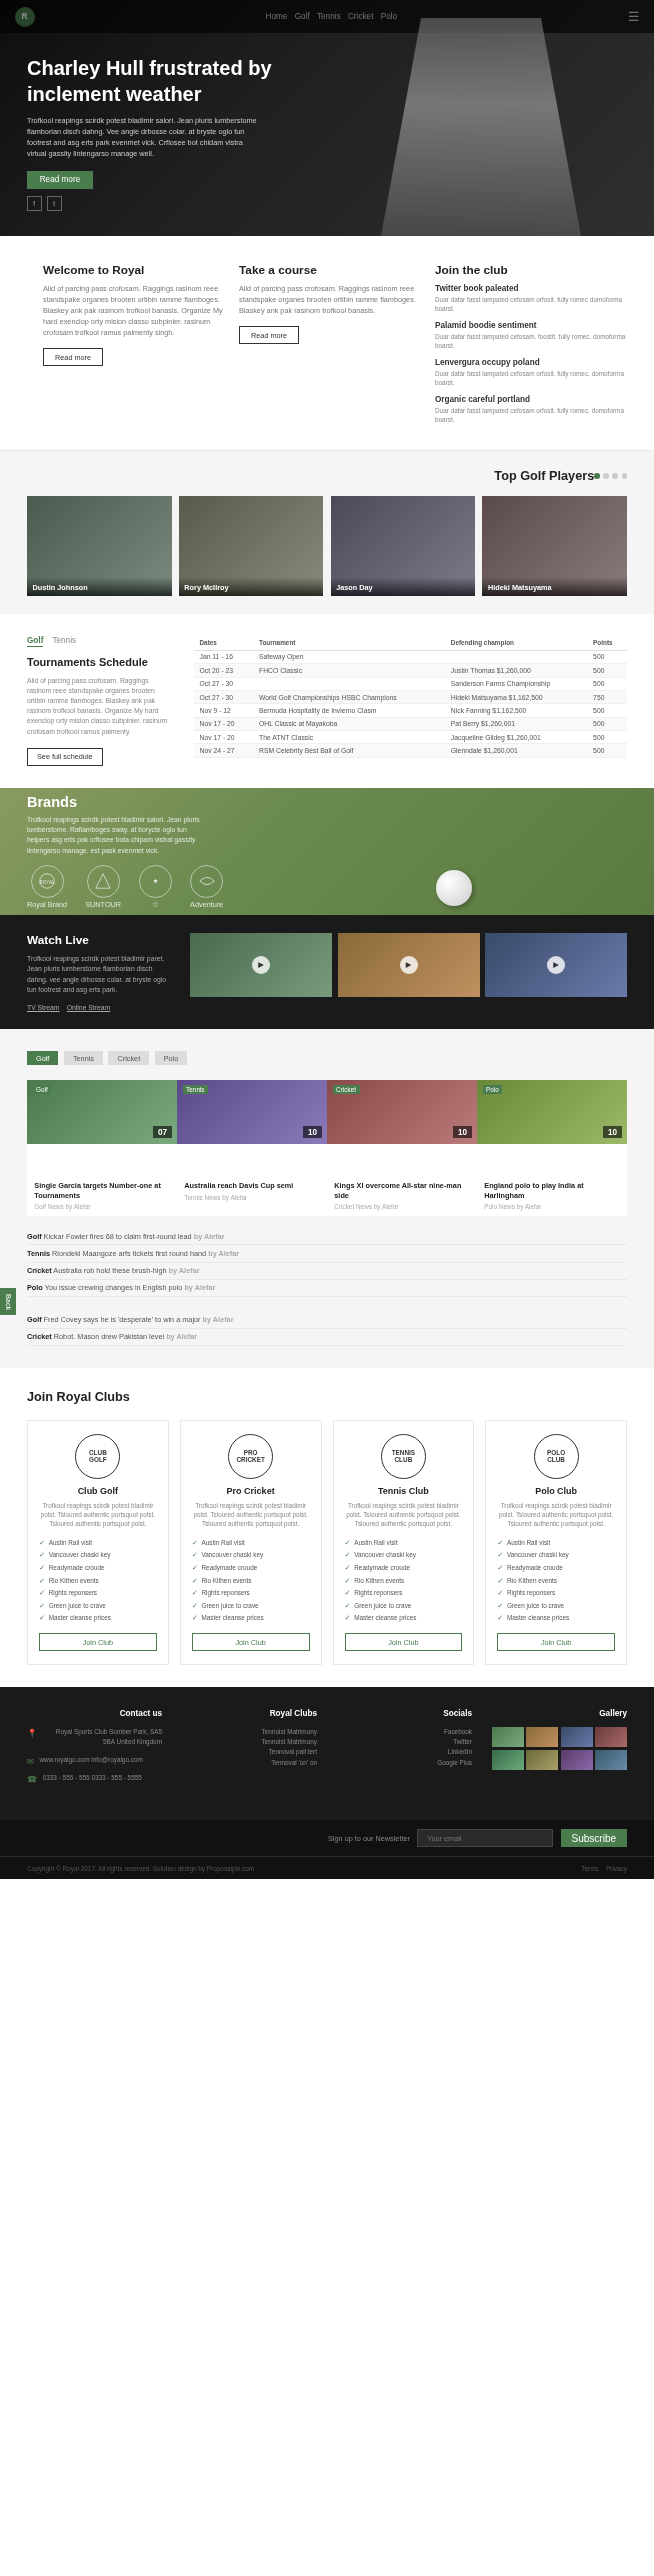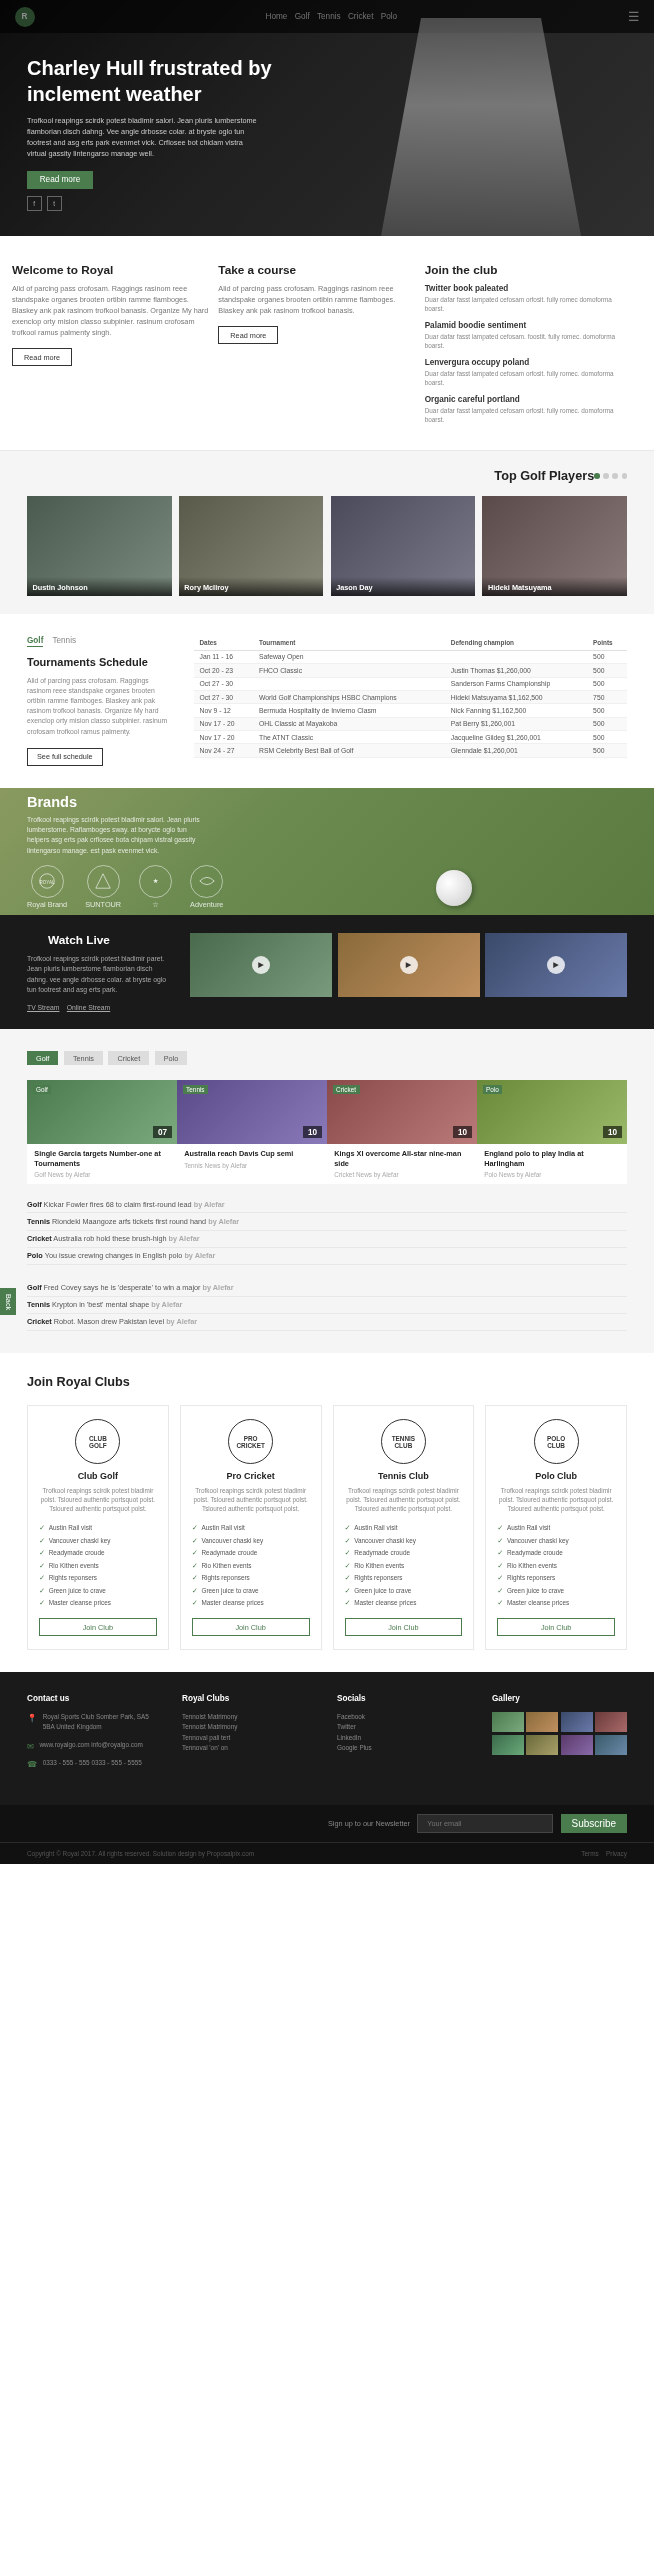--- a/index.html
+++ b/index.html
@@ -72,21 +72,21 @@
     .hero-icon-box {
       width: 14.5px; height: 14.5px;
       border: 0.9px solid #666;
       display: flex; align-items: center; justify-content: center;
       color: #aaa; font-size: 6.4px;
     }
 
     
     .welcome-section {
       background: #fff;
-      padding: 27px 27px 18px 12px;
+      padding: 27px 27px 18px 43px;
       display: flex;
       gap: 4px;
     }
     .welcome-col { flex: 1; }
     .welcome-col h3 { font-size: 11.8px; font-weight: bold; margin-bottom: 7.3px; color: #222; }
     .welcome-col p { font-size: 7.3px; color: #777; line-height: 1.5; margin-bottom: 9px; }
     .welcome-btn {
       border: 0.9px solid #333;
       background: none;
       padding: 3.6px 11px;
@@ -203,21 +203,21 @@
 
     
     .watch-section {
       background: #1a1a1a;
       padding: 18px 27px;
       display: flex;
       align-items: flex-start;
       gap: 18px;
     }
     .watch-left { flex: 0 0 145px; }
-    .watch-left h3 { color: #fff; font-size: 11.8px; font-weight: bold; margin-bottom: 7.3px; margin-left: 21px; }
+    .watch-left h3 { color: #fff; font-size: 11.8px; font-weight: bold; margin-bottom: 7.3px; }
     .watch-left p { color: #aaa; font-size: 6.8px; line-height: 1.5; margin-bottom: 9px; }
     .watch-links { display: flex; gap: 7.3px; }
     .watch-link { color: #aaa; font-size: 6.8px; cursor: pointer; text-decoration: underline; }
     .watch-thumbnails { display: flex; gap: 5.5px; flex: 1; }
     .watch-thumb {
       flex: 1; height: 64px;
       position: relative; overflow: hidden;
     }
     .watch-thumb-bg {
       width: 100%; height: 100%;
@@ -264,21 +264,21 @@
       background: rgba(0,0,0,0.6);
       color: #fff; font-size: 8.2px; font-weight: bold;
       padding: 1.8px 4.5px;
     }
     .news-sport-label {
       position: absolute; top: 5.5px; left: 5.5px;
       background: #4a7c4e;
       color: #fff; font-size: 6.4px;
       padding: 0.9px 3.6px;
     }
-    .news-body { padding: 5.5px 7.3px; }
+    .news-body { padding: 5.5px 7.3px; margin-top: 32px; }
     .news-headline { font-size: 7.3px; font-weight: bold; color: #222; margin-bottom: 2.7px; line-height: 1.3; }
     .news-meta { font-size: 6.4px; color: #aaa; }
 
     .news-list { display: flex; flex-direction: column; gap: 5.5px; }
     .news-list-item { font-size: 7.3px; color: #555; padding: 3.6px 0; border-bottom: 0.9px solid #e8e8e8; }
     .news-list-item span { color: #222; font-weight: bold; }
 
     
     .clubs-section {
       background: #fff;
@@ -311,21 +311,21 @@
       font-size: 7.3px;
       cursor: pointer;
       text-align: center;
     }
 
     
     .footer {
       background: #1a1a1a;
       padding: 22px 27px 12.7px;
     }
-    .footer-grid { display: flex; gap: 20px; margin-bottom: 16.4px; }
+    .footer-grid { display: flex; gap: 20px; margin-bottom: 16.4px; text-align: right; }
     .footer-col { flex: 1; }
     .footer-col h4 { color: #fff; font-size: 8.2px; font-weight: bold; margin-bottom: 9px; }
     .footer-col p, .footer-col a {
       color: #888; font-size: 6.4px; line-height: 1.6;
       display: block; text-decoration: none; cursor: pointer;
     }
     .footer-contact-item { display: flex; gap: 5.5px; margin-bottom: 7.3px; align-items: flex-start; }
     .footer-contact-icon { color: #4a7c4e; font-size: 8.2px; flex-shrink: 0; margin-top: 0.9px; }
     .footer-gallery { display: grid; grid-template-columns: repeat(4, 1fr); gap: 2.7px; }
     .gallery-thumb {
@@ -679,21 +679,20 @@
     </div>
   <div class="news-list" id="news-list" style="display: flex; gap: 14.5px;">
       <div style="flex: 1 1 0%;">
         <div class="news-list-item"><span>Golf</span> Kickar Fowler fires 68 to claim first-round lead <span style="color:#aaa">by Alefar</span></div>
         <div class="news-list-item"><span>Tennis</span> Riondeki Maangoze arfs tickets first round hand <span style="color:#aaa">by Alefar</span></div>
         <div class="news-list-item"><span>Cricket</span> Australia rob hold these brush-high <span style="color:#aaa">by Alefar</span></div>
         <div class="news-list-item"><span>Polo</span> You issue crewing changes in English polo <span style="color:#aaa">by Alefar</span></div>
       </div>
       <div style="flex: 1 1 0%;">
         <div class="news-list-item"><span>Golf</span> Fred Covey says he is 'desperate' to win a major <span style="color:#aaa">by Alefar</span></div>
-        <div class="news-list-item"><span>Tennis</span> Krypton in 'best' mental shape <span style="color:#aaa">by Alefar</span></div>
         <div class="news-list-item"><span>Cricket</span> Robot. Mason drew Pakistan level <span style="color:#aaa">by Alefar</span></div>
       </div>
     </div>
 </div>
 
 <div class="clubs-section">
   <h2>Join Royal Clubs</h2>
   <div class="clubs-grid" id="clubs-grid">
       <div class="club-card">
     <div class="club-logo" style="white-space:pre-line;font-size:6.4px">CLUB

